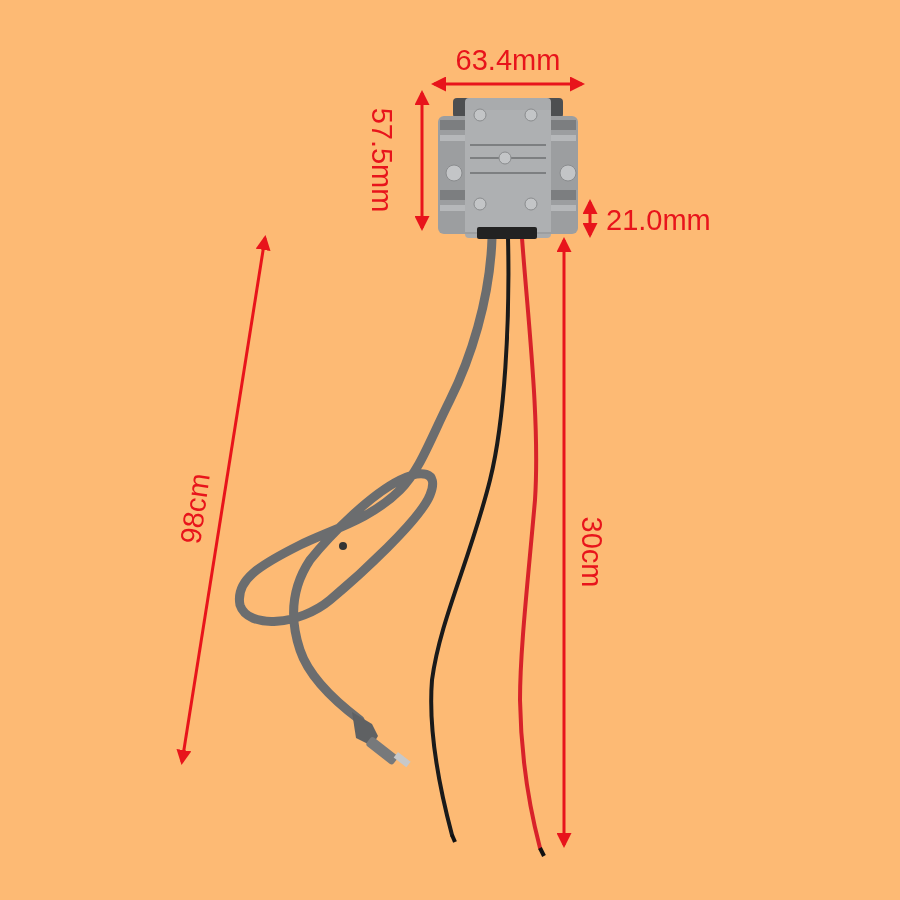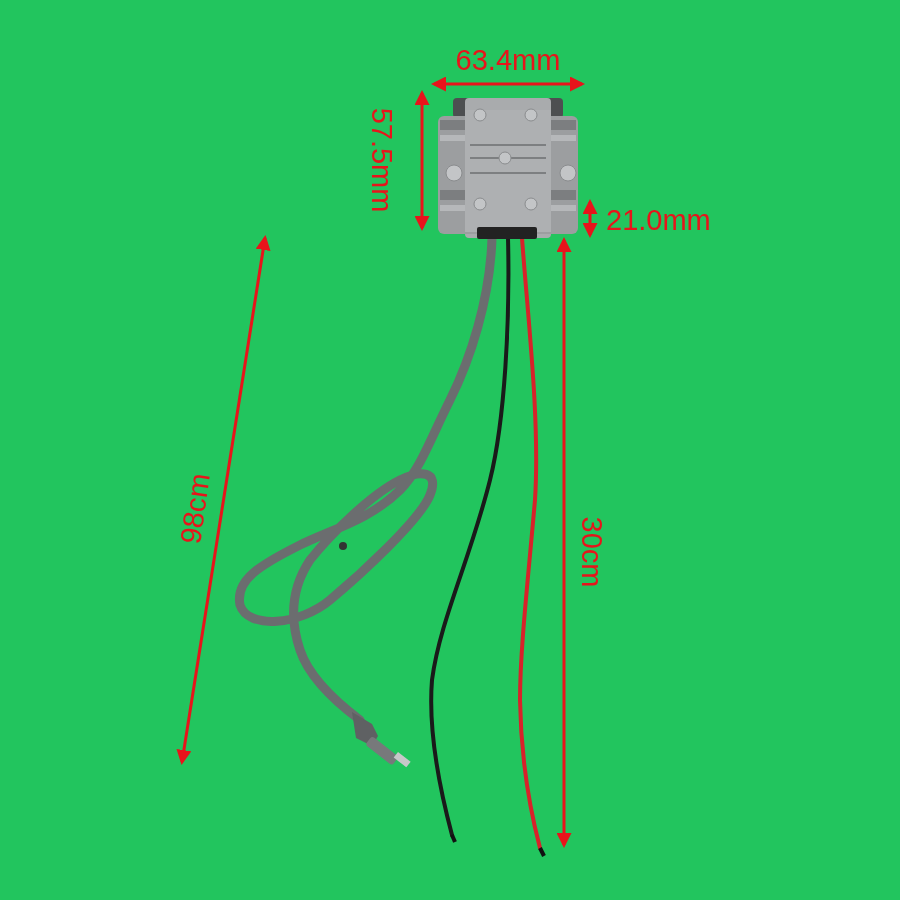--- a/index.html
+++ b/index.html
@@ -1,16 +1,16 @@
 <!DOCTYPE html>
 <html><head>
 <meta charset="utf-8">
 <style>
   html, body { margin: 0; padding: 0; background: #ffffff; }
-  #canvas { position: relative; width: 900px; height: 900px; overflow: hidden; background: #22c55e; }
+  #canvas { position: relative; width: 900px; height: 900px; overflow: hidden; background: #fdba74; }
   svg { position: absolute; left: 0; top: 0; }
   .dim-label { font-family: "Liberation Sans", sans-serif; fill: #e8141b; font-size: 29px; }
 </style>
 </head>
 <body>
 
 <div id="canvas">
 <svg width="900" height="900" viewBox="0 0 900 900" xmlns="http://www.w3.org/2000/svg">
   <defs>
     <marker id="ah" viewBox="0 0 10 10" refX="8" refY="5" markerWidth="5" markerHeight="5" orient="auto-start-reverse">

